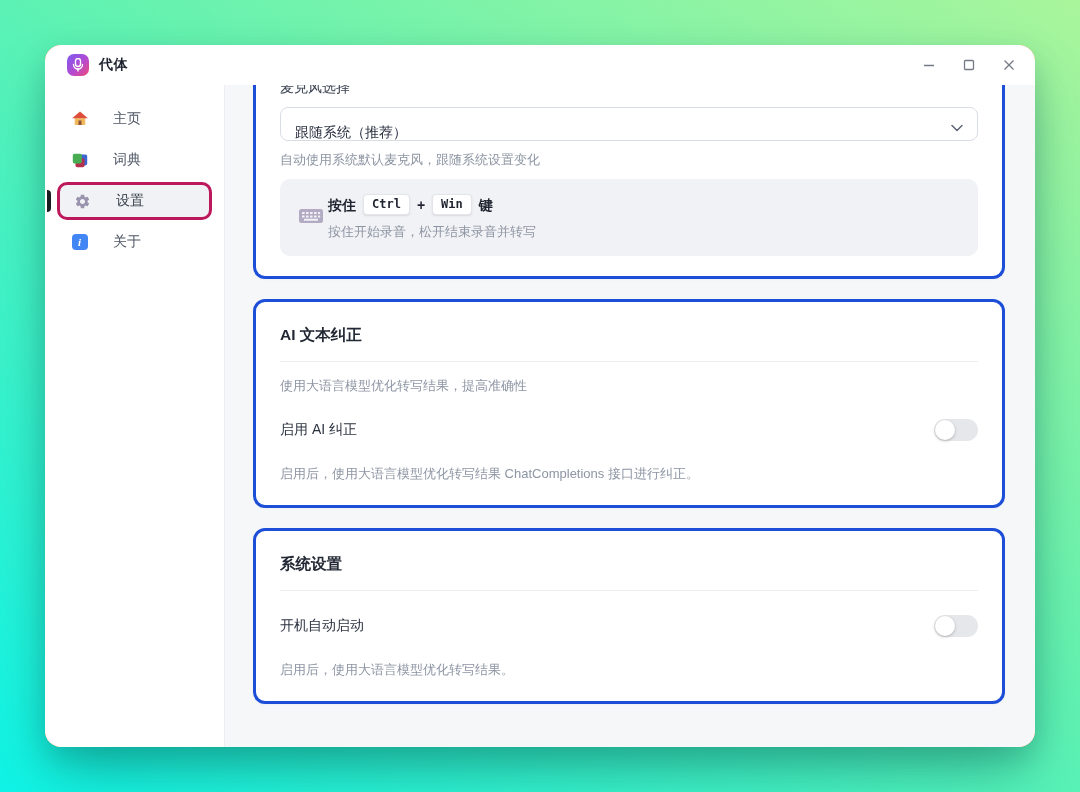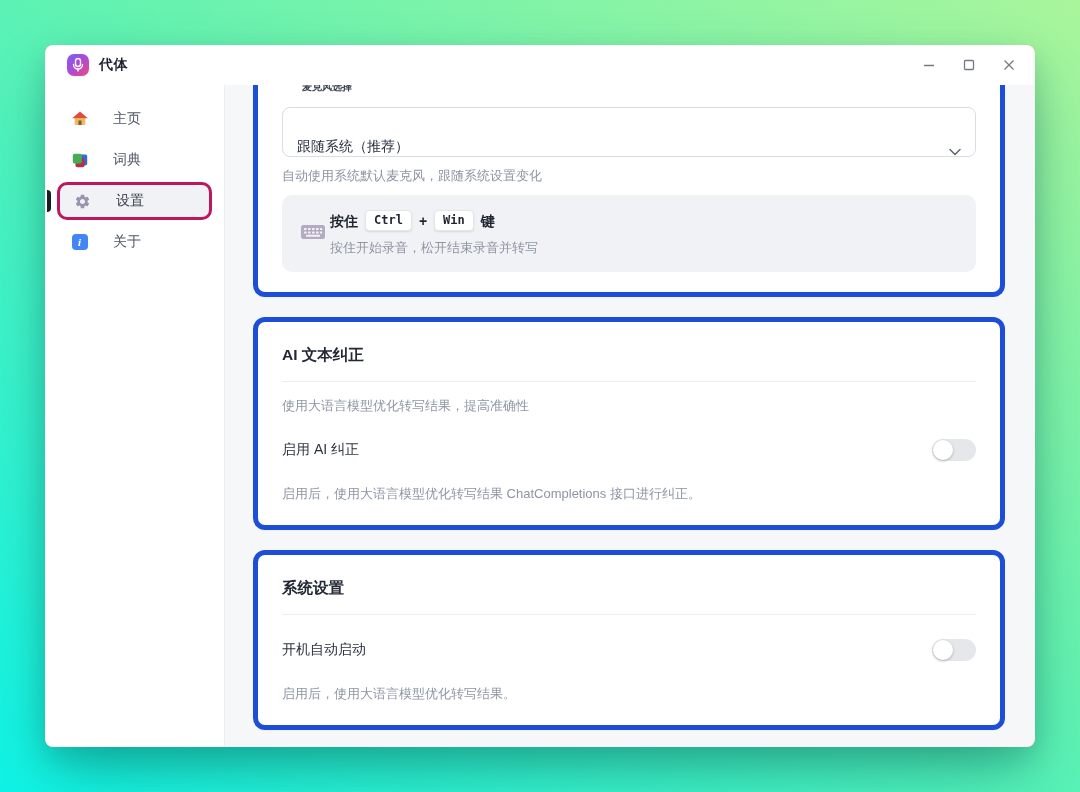--- a/index.html
+++ b/index.html
@@ -4,21 +4,21 @@
 <style>
   * { margin:0; padding:0; box-sizing:border-box; }
   html,body { width:1080px; height:792px; overflow:hidden; }
   body {
     font-family:"Liberation Sans","DejaVu Sans",sans-serif;
     background:linear-gradient(215deg,#a9f59b 0%,#62f2b1 45%,#0ff3e6 100%);
     position:relative;
   }
   .window {
     position:absolute; left:45px; top:45px; width:990px; height:702px;
-    background:#f97316; border-radius:8px;
+    background:#f97316; border-radius:16px;
     box-shadow:0 30px 60px -10px rgba(5,90,80,.40), 0 12px 28px rgba(5,90,80,.22);
     overflow:hidden;
     display:flex; flex-direction:column;
   }
   
   .titlebar { height:40px; flex:0 0 40px; display:flex; align-items:center; padding:0 6px 0 22px; background:#fff; }
   .app-icon {
     width:22px; height:22px; border-radius:7px;
     background:linear-gradient(135deg,#7c5bf2 0%,#b44ad0 55%,#ef4a78 100%);
     display:flex; align-items:center; justify-content:center; flex:0 0 auto;
@@ -41,28 +41,28 @@
     width:4px; height:22px; background:#1a1b20; border-radius:0 4px 4px 0;
   }
   .info-badge {
     width:16px; height:16px; border-radius:4px; background:#4285f4; color:#fff;
     font-size:11px; font-weight:bold; display:flex; align-items:center; justify-content:center;
     font-family:"Liberation Serif",serif; font-style:italic;
   }
   
   .content { flex:1; background:#f6f7f9; overflow:hidden; padding:0 30px 0 28px; }
   .card {
-    background:#fff; border:5px solid #1d4ed8; border-radius:12px;
+    background:#fff; border:3px solid #1d4ed8; border-radius:12px;
     box-shadow:0 1px 2px rgba(20,30,50,.03);
   }
   .card-1 { margin-top:-32px; padding:24px 24px 20px; border-top:none; }
-  .field-label { font-size:10px; font-weight:700; color:#3a4150; line-height:20px;margin-left:20px; }
+  .field-label { font-size:14px; font-weight:400; color:#3a4150; line-height:20px; }
   .select-box {
-    margin-top:10px; height:50px; border:1px solid #d8dce3; border-radius:8px;
-    background:#fff; display:flex; align-items:flex-end; padding:0 14px;
+    margin-top:10px; height:34px; border:1px solid #d8dce3; border-radius:8px;
+    background:#fff; display:flex; align-items:flex-start; padding:16px 14px;
     font-size:14px; color:#2a3140; cursor:default;
   }
   .select-box .sel-text { flex:1; }
   .help-text { margin-top:10px; font-size:13px; color:#8d95a3; line-height:18px; }
   .hk-label { margin-top:18px; font-size:14px; font-weight:bold; color:#2b3240; line-height:20px; }
   .hotkey-panel {
     margin-top:10px; background:#f1f2f5; border-radius:10px;
     padding:15px 18px; display:flex; align-items:center; gap:4px;
   }
   .hk-lines { display:flex; flex-direction:column; }

